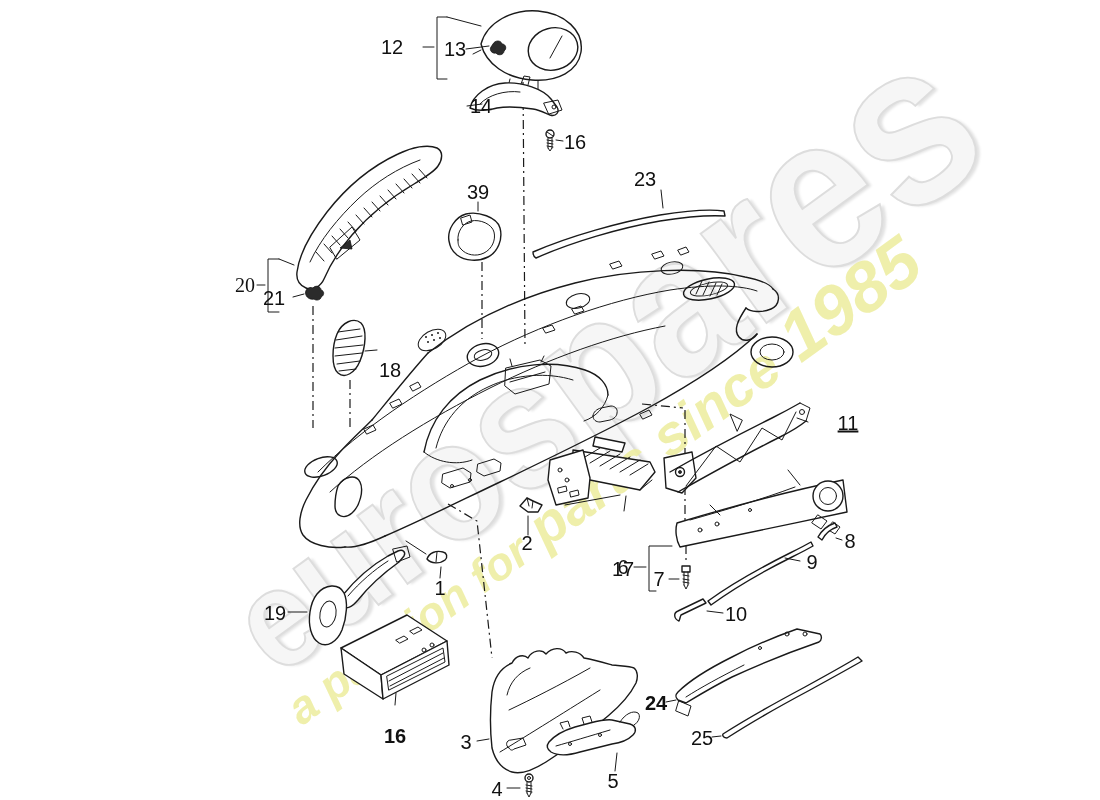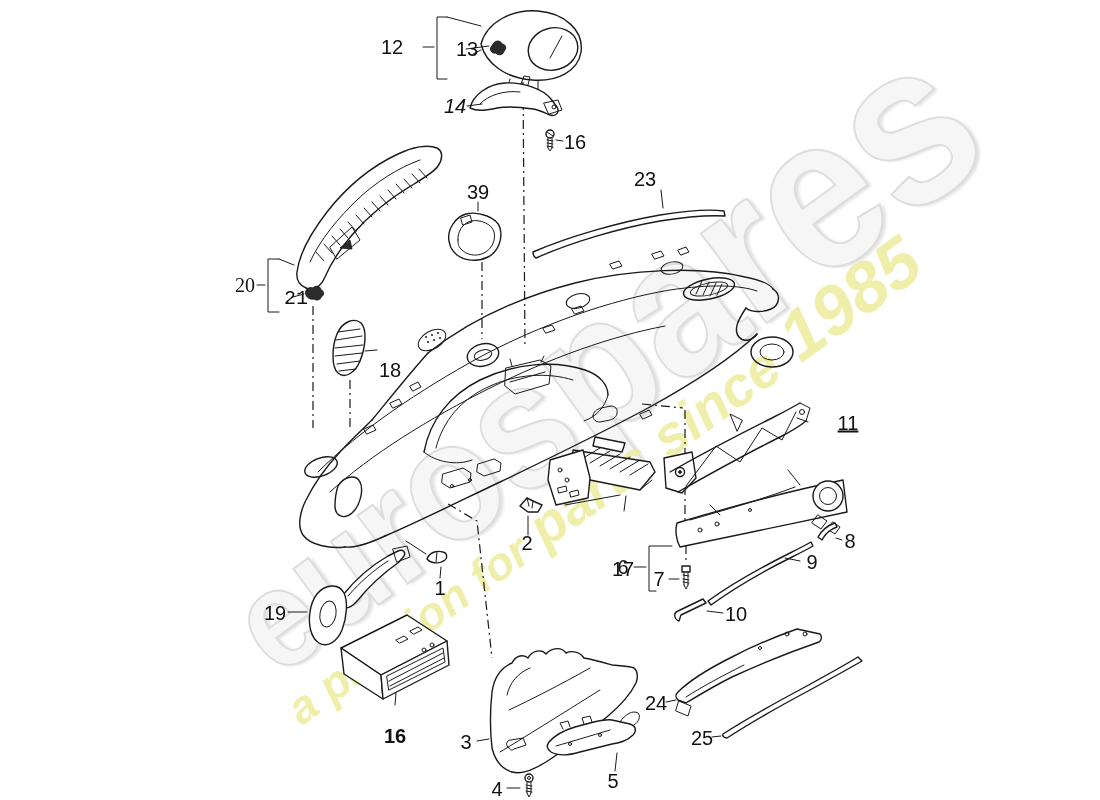--- a/index.html
+++ b/index.html
@@ -315,27 +315,27 @@
       <div class="plabel" style="left: 466px; top: 742px;">3</div>
       <div class="plabel" style="left: 497px; top: 789px;">4</div>
       <div class="plabel" style="left: 613px; top: 781px;">5</div>
       <div class="plabel" style="left: 623px; top: 567px;">6</div>
       <div class="plabel" style="left: 659px; top: 579px;">7</div>
       <div class="plabel" style="left: 850px; top: 541px;">8</div>
       <div class="plabel" style="left: 812px; top: 562px;">9</div>
       <div class="plabel" style="left: 736px; top: 614px;">10</div>
       <div class="plabel" style="left: 848px; top: 423px; text-decoration: underline;">11</div>
       <div class="plabel" style="left: 392px; top: 47px;">12</div>
-      <div class="plabel" style="left: 455px; top: 49px; margin-left: 12px;">13</div>
-      <div class="plabel" style="left: 455px; top: 106px; font-style: italic;">14</div>
+      <div class="plabel" style="left: 455px; top: 49px;">13</div>
+      <div class="plabel" style="left: 481px; top: 106px;">14</div>
       <div class="plabel" style="left: 575px; top: 142px;">16</div>
       <div class="plabel" style="left: 395px; top: 736px; font-weight: bold;">16</div>
       <div class="plabel" style="left: 623px; top: 521px; margin-top: 48px;">17</div>
       <div class="plabel" style="left: 390px; top: 350px; margin-top: 20px;">18</div>
       <div class="plabel" style="left: 275px; top: 613px;">19</div>
       <div class="plabel" style="left: 245px; top: 285px; font-family: Liberation Serif, serif;">20</div>
-      <div class="plabel" style="left: 296px; top: 298px; font-family: Liberation Mono, monospace;">21</div>
+      <div class="plabel" style="left: 274px; top: 298px;">21</div>
       <div class="plabel" style="left: 478px; top: 192px;">39</div>
       <div class="plabel" style="left: 645px; top: 179px;">23</div>
-      <div class="plabel" style="left: 656px; top: 703px;">24</div>
+      <div class="plabel" style="left: 656px; top: 703px; font-weight: bold;">24</div>
       <div class="plabel" style="left: 702px; top: 738px;">25</div>
     </div>
 </div>
 
 </body></html>

